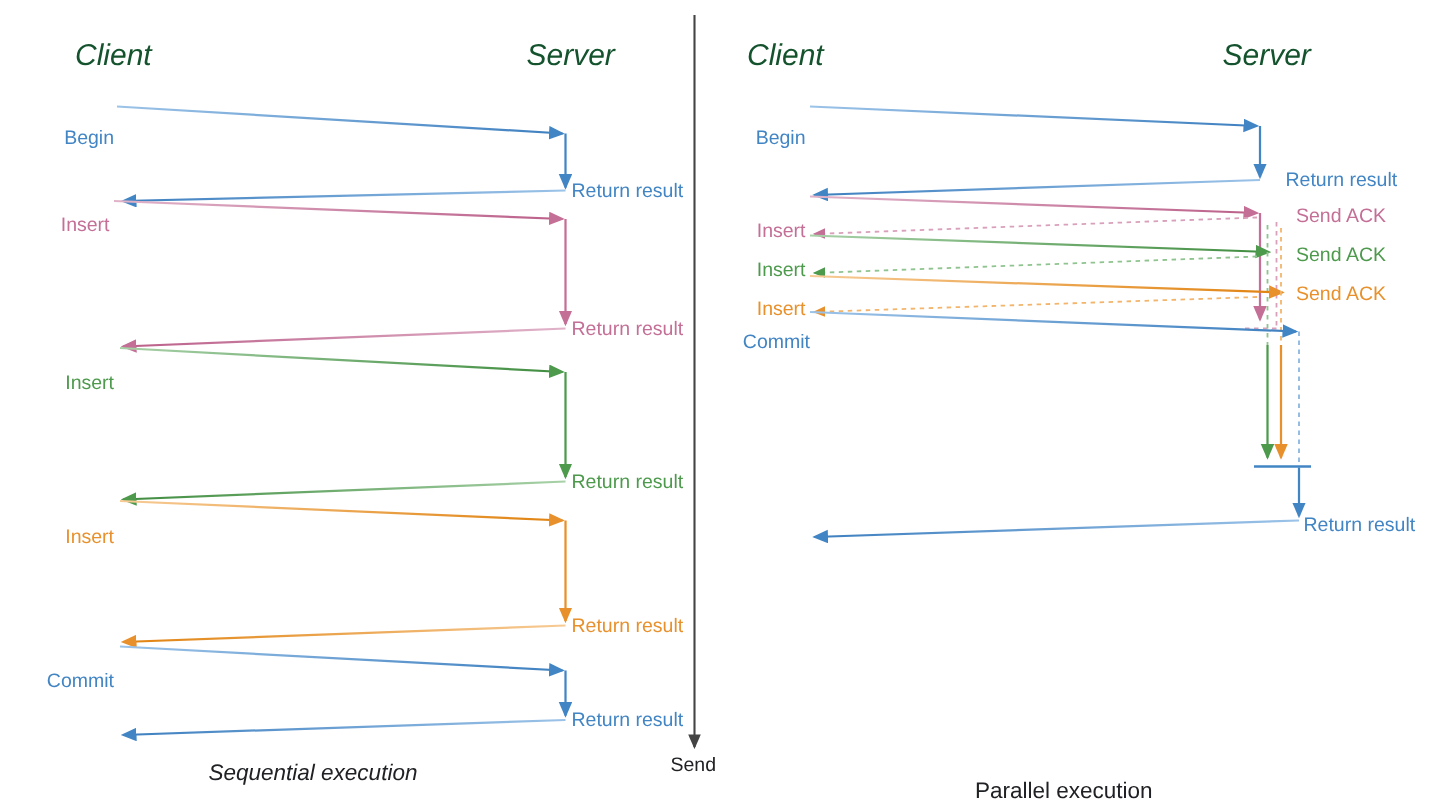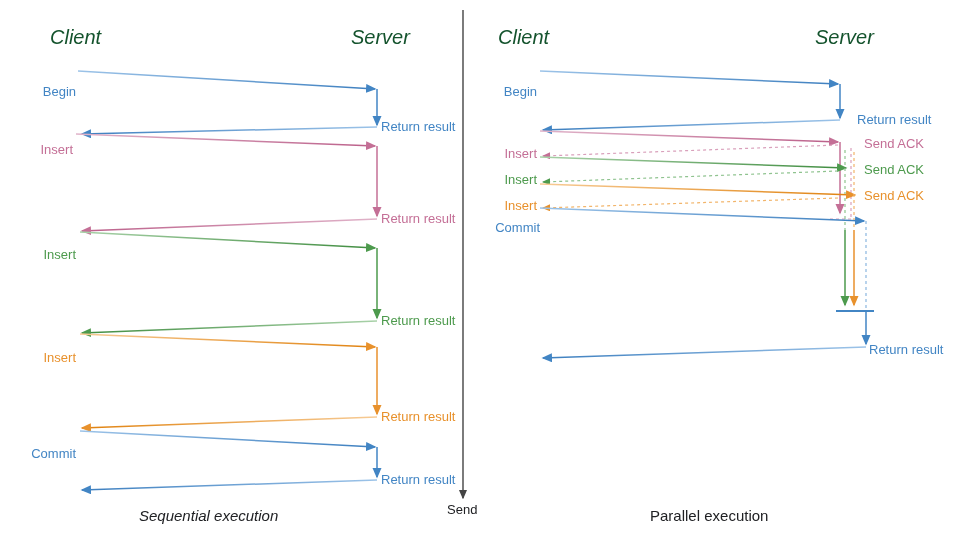--- a/index.html
+++ b/index.html
@@ -173,17 +173,17 @@
   <div class="lbl" style="left:857px;top:113px;color:#4285c4;">Return result</div>
   <div class="lbl r" style="left:537px;top:126px;color:#c46f96;">Insert</div>
   <div class="lbl" style="left:864px;top:137px;color:#c46f96;">Send ACK</div>
   <div class="lbl r" style="left:537px;top:152px;color:#4d9a4d;">Insert</div>
   <div class="lbl" style="left:864px;top:163px;color:#4d9a4d;">Send ACK</div>
   <div class="lbl r" style="left:537px;top:178px;color:#e8912c;">Insert</div>
   <div class="lbl" style="left:864px;top:189px;color:#e8912c;">Send ACK</div>
   <div class="lbl r" style="left:540px;top:200px;color:#4285c4;">Commit</div>
   <div class="lbl" style="left:869px;top:343px;color:#4285c4;">Return result</div>
 
-  <div class="lbl caption" style="left:650px;top:508px;text-align:right;">Parallel execution</div>
+  <div class="lbl caption" style="left:650px;top:520px;text-align:right;">Parallel execution</div>
 
   <div class="lbl timelbl" style="left:447px;top:503px;">Send</div>
 
 </div>
 
 </body></html>

